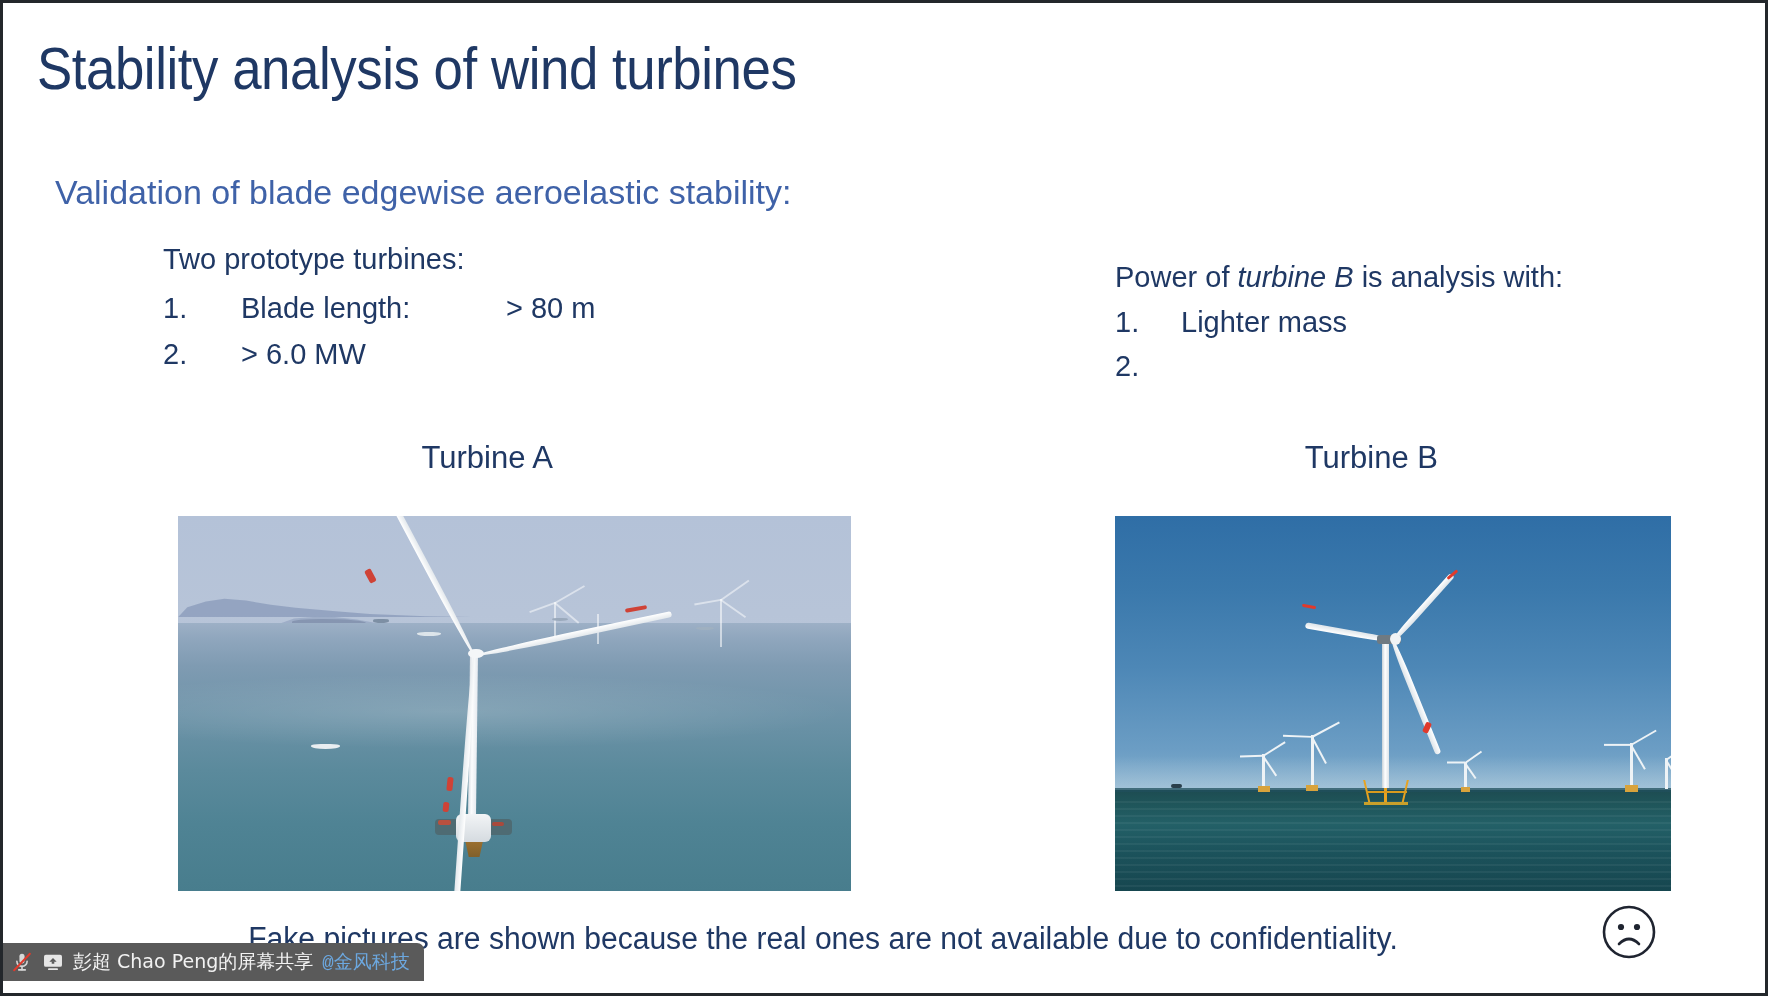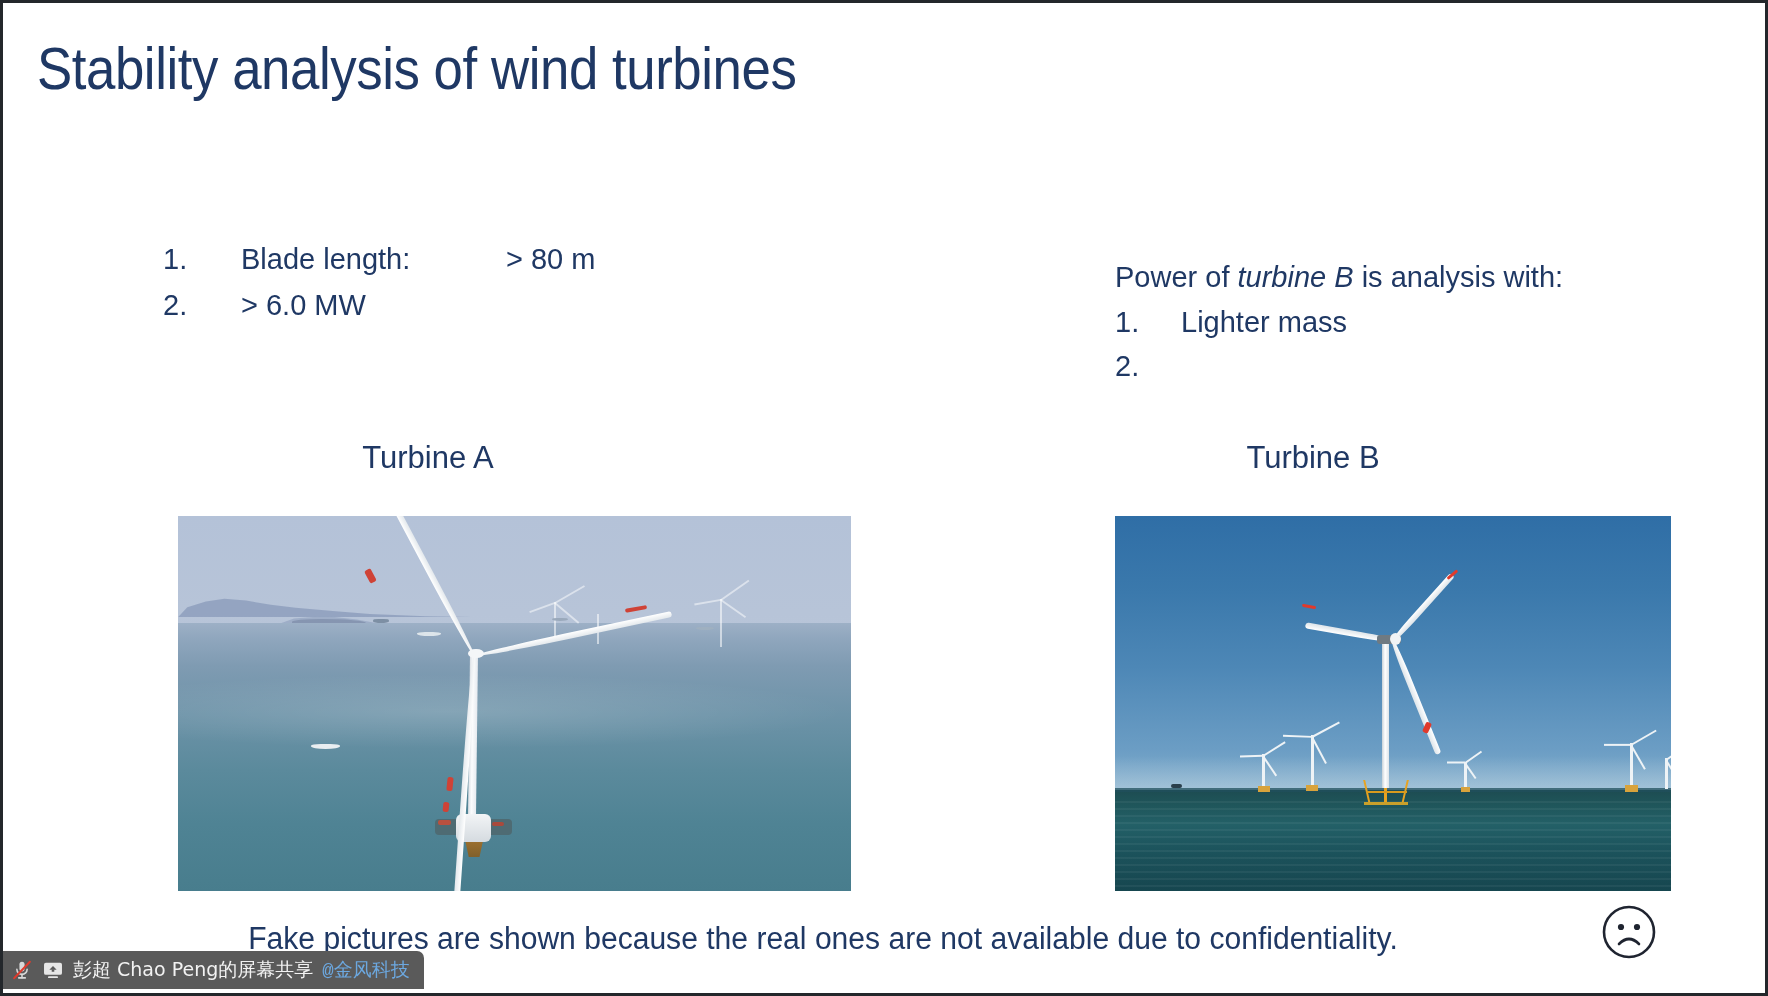--- a/index.html
+++ b/index.html
@@ -52,21 +52,21 @@
   .right-block { position:absolute; left:1112px; top:258px; width:620px; }
   .right-block .heading { font-size:29px; color:#1F3864; margin-bottom:12px; white-space:nowrap; }
   .right-block .heading em { font-style:italic; }
   .r-row { display:flex; font-size:29px; color:#1F3864; margin-bottom:11px; }
   .r-row .num { width:66px; flex:0 0 66px; }
 
   
   .cap {
     position:absolute;
     font-size:31px; color:#1F3864;
-    text-align:center; white-space:nowrap;
+    text-align:right; white-space:nowrap;
   }
   .cap-a { left:300px; top:437px; width:250px; }
   .cap-b { left:1185px; top:437px; width:250px; }
 
   
   .photo {
     position:absolute;
     overflow:hidden;
   }
   #photo-a { left:175px; top:513px; width:673px; height:375px; }
@@ -238,21 +238,21 @@
   
   .sadface {
     position:absolute;
     left:1597px; top:900px;
     width:58px; height:58px;
   }
 
   
   .sharebar {
     position:absolute;
-    left:0; bottom:4px;
+    left:0; bottom:12px;
     height:38px;
     background:#5a5a5a;
     display:flex; align-items:center;
     padding:0 14px 0 8px;
     border-top-right-radius:7px;
     gap:9px;
   }
   .sharebar .ic { display:flex; align-items:center; }
   .sharebar .txt {
     color:#f2f2f2; font-size:19px;
@@ -265,22 +265,24 @@
     white-space:nowrap;
   }
 </style>
 </head>
 <body>
 
 <div id="screen">
 
   <div class="slide-title">Stability analysis of wind turbines</div>
 
+  <div class="slide-subtitle">Validation of blade edgewise aeroelastic stability:</div>
 
   <div class="left-block">
+    <div class="heading">Two prototype turbines:</div>
 
     <div class="bullet-row">
       <span class="num">1.</span>
       <span class="lbl">Blade length:</span>
       <span class="val">&gt; 80  m</span>
     </div>
 
     <div class="bullet-row">
       <span class="num">2.</span>
       <span class="val">&gt; 6.0 MW</span>

